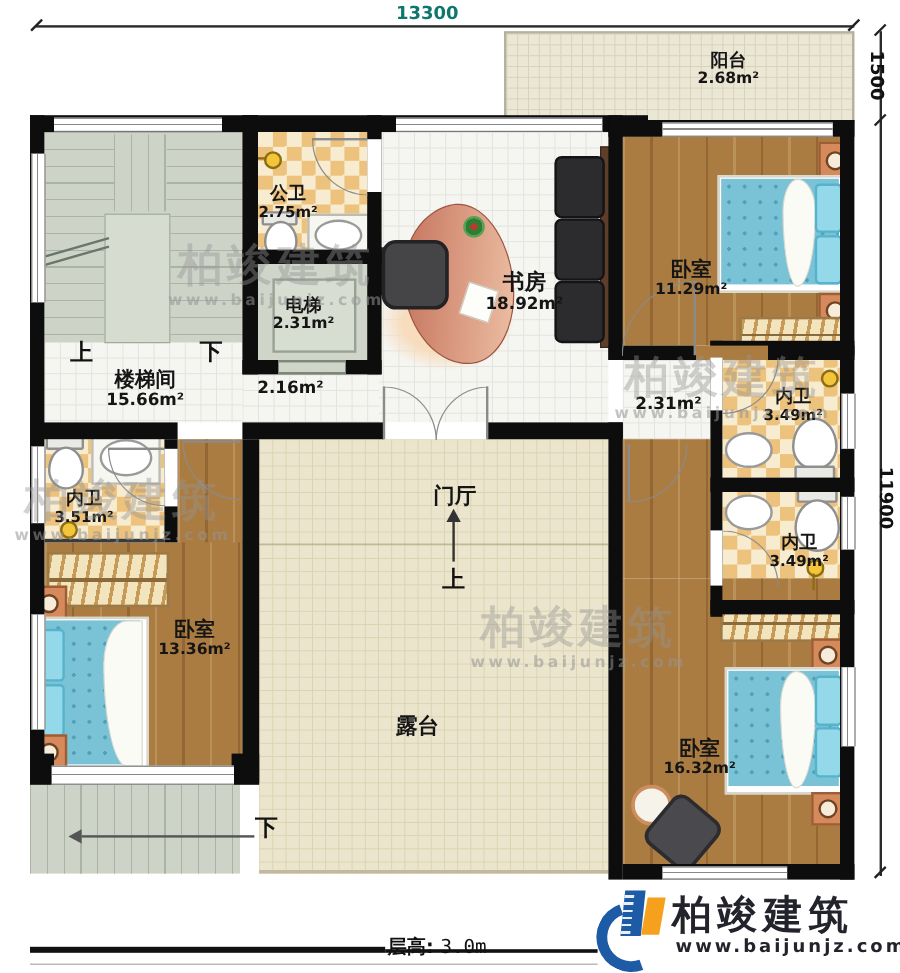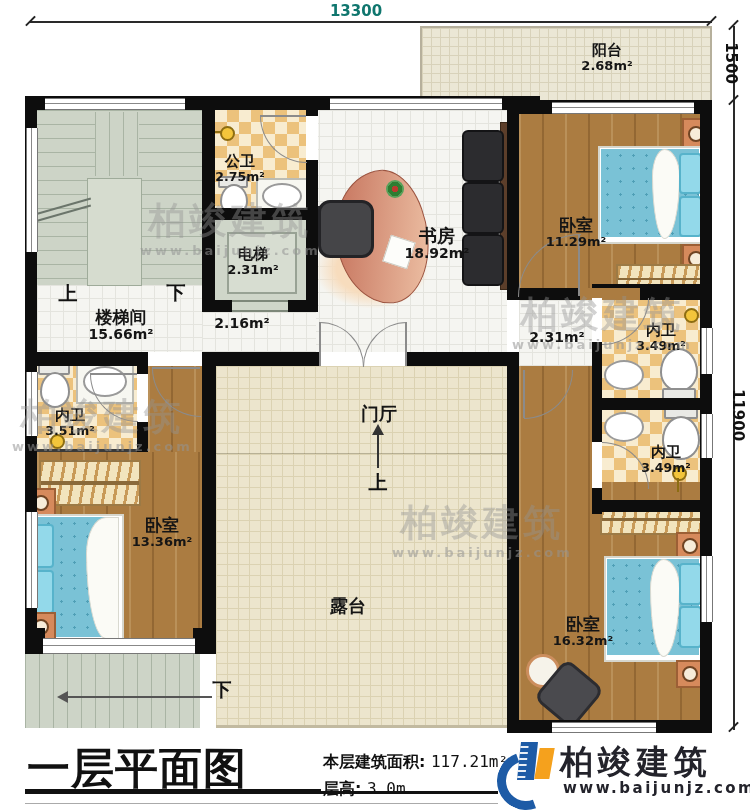--- a/index.html
+++ b/index.html
@@ -333,25 +333,20 @@
   </div>
   <div class="wm" style="left:12px;top:392px;">
     <div class="t">柏竣建筑</div>
     <div class="u">www.baijunjz.com</div>
   </div>
   <div class="wm" style="left:392px;top:498px;">
     <div class="t">柏竣建筑</div>
     <div class="u">www.baijunjz.com</div>
   </div>
 
-  <div class="t-main">一层平面图</div>
-  <div class="t-line" style="left:323px;top:752px;">
-    <span>本层建筑面积:</span>
-    <span style="font-family:'DejaVu Sans Mono',monospace;font-weight:normal;">117.21m²</span>
-  </div>
   <div class="t-line" style="left:323px;top:779px;">
     <span>层高:</span>
     <span style="font-family:'DejaVu Sans Mono',monospace;font-weight:normal;">3.0m</span>
   </div>
   <div class="a" style="left:25px;top:789px;width:296px;height:5px;background:#111;z-index:9;"></div>
   <div class="a" style="left:321px;top:791px;width:177px;height:3px;background:#111;z-index:9;"></div>
   <div class="a" style="left:25px;top:803px;width:473px;height:1px;background:#aaa;z-index:9;"></div>
 
   <div class="swoosh"></div>
   <div class="bldgB"></div>

